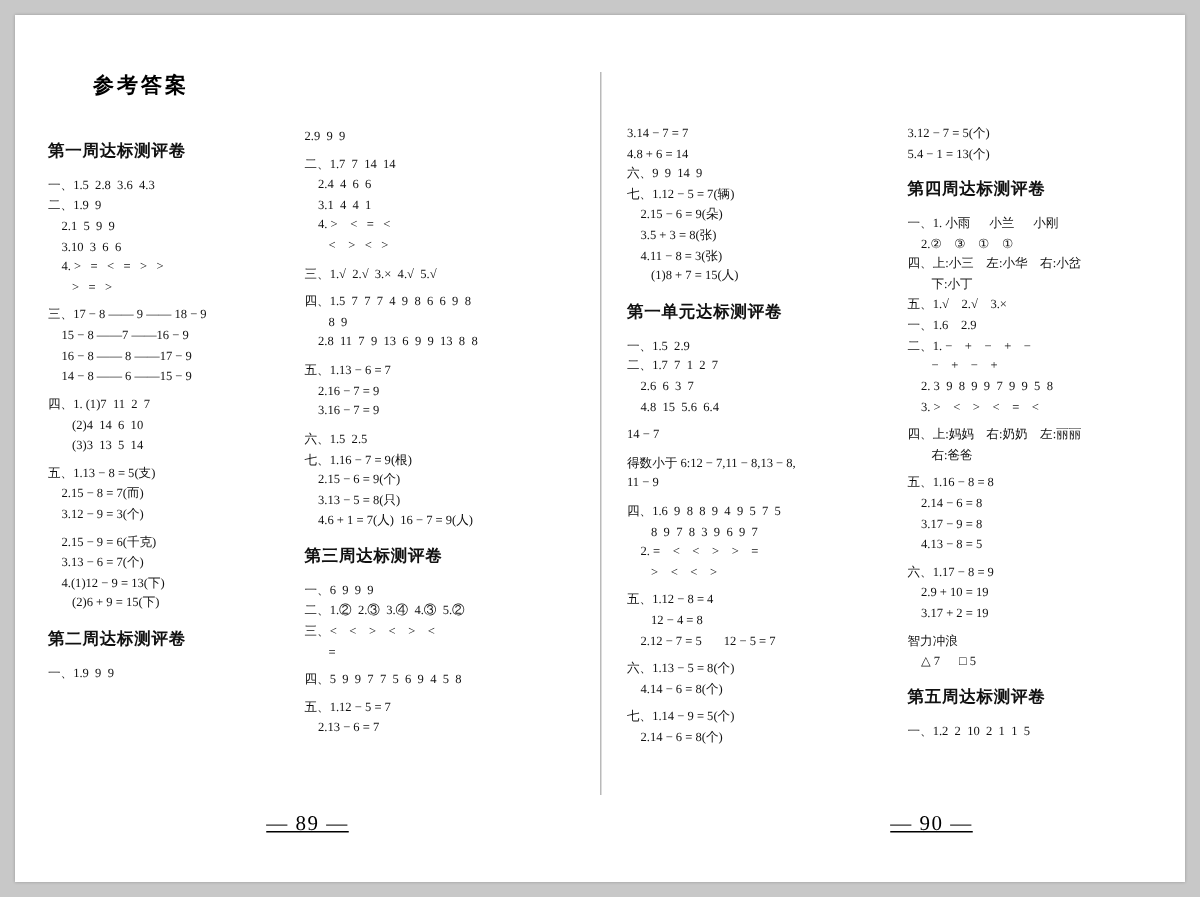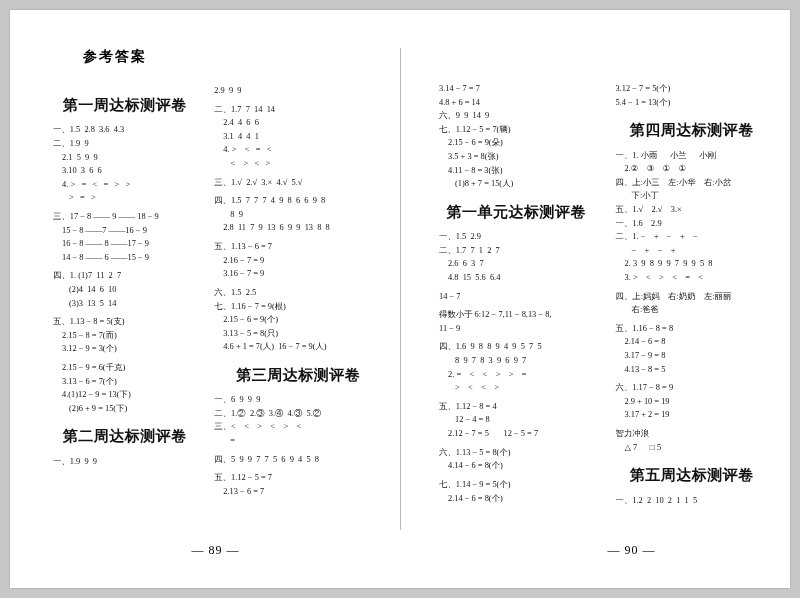--- a/index.html
+++ b/index.html
@@ -19,21 +19,20 @@
   .spread{
     position:absolute;
     left:0;top:0;right:0;bottom:0;
     display:flex;
   }
   .leaf{
     position:relative;
     width:50%;
     height:100%;
     box-sizing:border-box;
-    margin-left:21px;
   }
   .leaf.left{padding:38px 18px 0 22px;}
   .leaf.right{padding:48px 22px 0 18px;}
   .gutter{
     position:absolute;
     left:50%;top:38px;bottom:58px;
     width:1px;background:#b9b9b9;
   }
   .cols{
     display:flex;
@@ -50,41 +49,42 @@
   .leaf.right .col:first-child{width:50%;padding-right:10px;}
   .leaf.right .col:last-child{width:50%;padding-left:12px;}
 
   .maintitle{
     font-size:14px;
     font-weight:bold;
     letter-spacing:2px;
     margin:0 0 18px 30px;
   }
   .sectitle{
-    font-size:15px;
+    font-size:11px;
     font-weight:bold;
-    text-align:center;
+    text-align:left;
     letter-spacing:.5px;
     margin:9px 0 6px 0;
   }
   .ln{
     white-space:pre-wrap;
     margin:0;
   }
   .ln.ind{padding-left:9px;}
   .ln.ind2{padding-left:16px;}
   .gap{height:5px;}
   .pagenum{
     position:absolute;
     bottom:30px;
-    font-size:12px;
+    font-size:14px;
     letter-spacing:1px;
     width:100%;
     text-align:center;
     left:0;
+    text-decoration:underline;
   }
   .leaf.left .pagenum{padding-right:26px;}
   .leaf.right .pagenum{padding-left:26px;}
 </style>
 </head>
 <body>
 
 <div class="page">
   <div class="spread">
 

